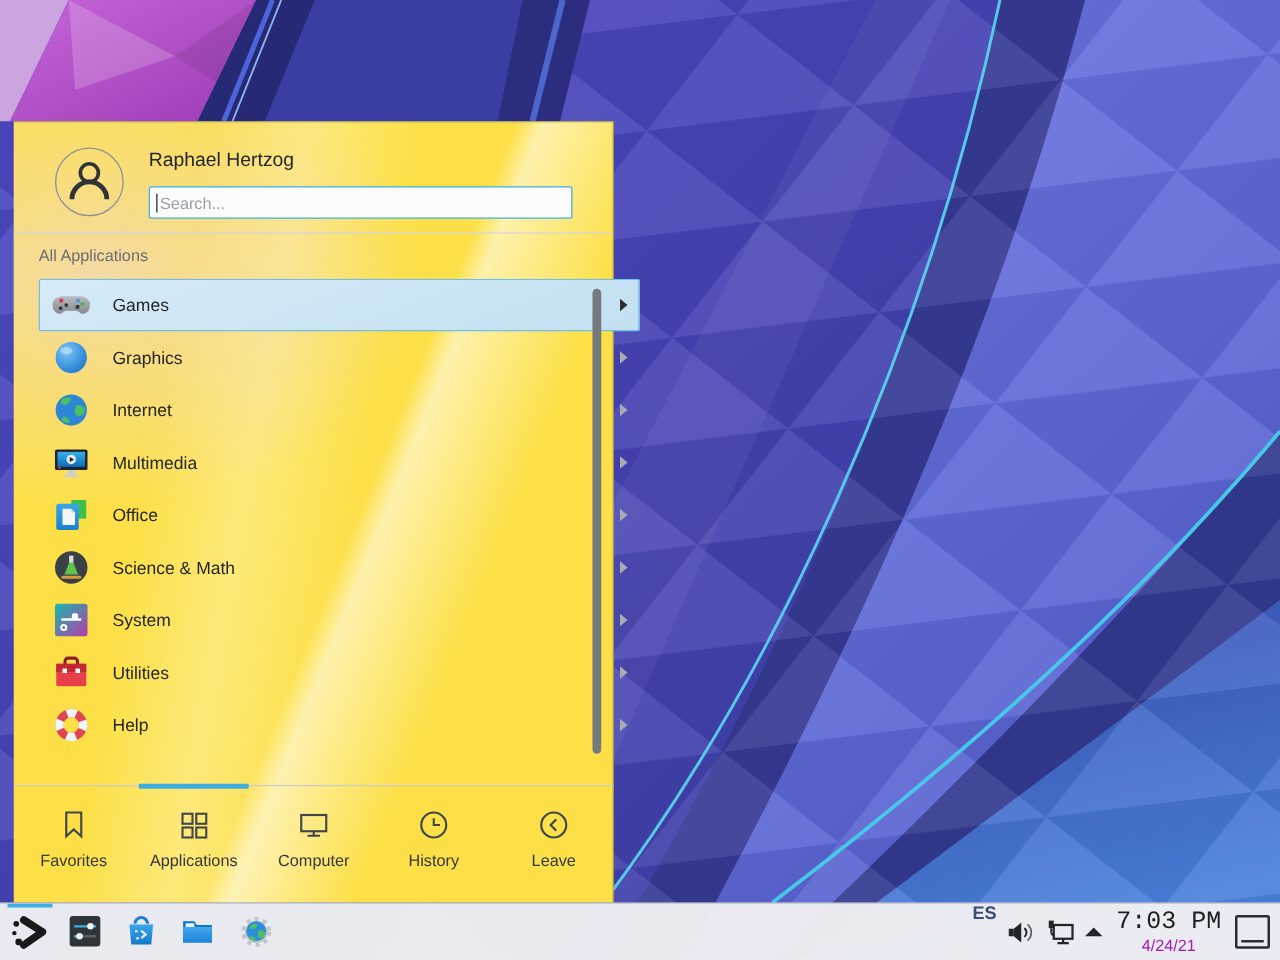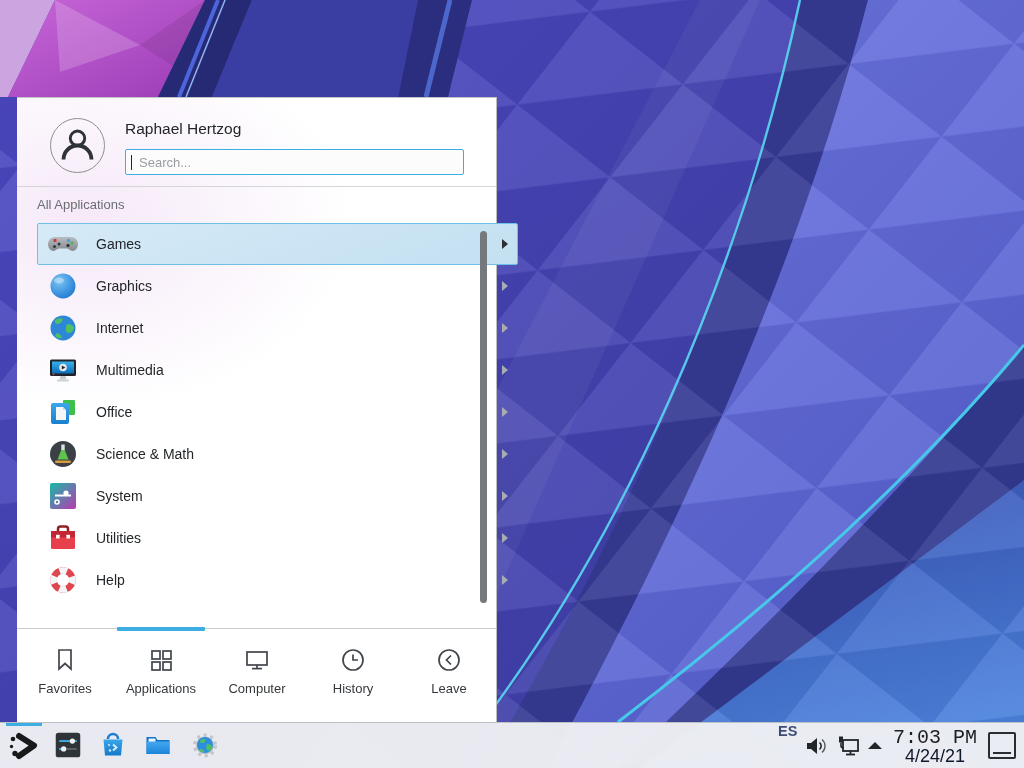--- a/index.html
+++ b/index.html
@@ -5,40 +5,40 @@
   * { margin:0; padding:0; box-sizing:border-box; }
   html,body { width:1024px; height:768px; overflow:hidden; }
   body { position:relative; font-family:"Liberation Sans", sans-serif; color:#232629; background:#4244b0; }
   svg { display:block; }
 
   
   #wallpaper { position:absolute; inset:0; }
 
   
   #menu {
-    position:absolute; left:17px; top:97px; width:480px; height:625px;
-    background:#ffffff;
+    position:absolute; left:11px; top:97px; width:480px; height:625px;
+    background:#fde047;
     border-right:1px solid rgba(60,64,70,.35);
     border-top:1px solid rgba(120,124,130,.45);
     z-index:5;
   }
   #menu::before { 
     content:""; position:absolute; inset:0; pointer-events:none;
     background:
       radial-gradient(430px 300px at 14% 20%, rgba(238,214,243,.55), rgba(238,214,243,0) 62%),
       linear-gradient(112deg, rgba(255,255,255,0) 55%, rgba(255,255,255,.55) 58%, rgba(255,255,255,0) 72%),
       linear-gradient(100deg, rgba(255,255,255,0) 26%, rgba(255,255,255,.28) 40%, rgba(255,255,255,0) 56%);
   }
   .hdr-name { position:absolute; left:108px; top:22px; font-size:15.5px; color:#232629; }
   .avatar { position:absolute; left:33px; top:20px; width:55px; height:55px; border-radius:50%;
             border:1px solid #8d9093; display:flex; align-items:center; justify-content:center; background:transparent; }
   .searchbox { position:absolute; left:108px; top:51px; width:339px; height:26px; background:#fcfcfc;
                border:1px solid #3daee2; border-radius:2px; display:flex; align-items:center; padding-left:5px; }
   .caret { width:1px; height:15px; background:#232629; }
-  .placeholder { font-size:13px; color:#9a9ea2; margin-left:7px; }
+  .placeholder { font-size:13px; color:#9a9ea2; margin-left:2px; }
   .hdr-sep { position:absolute; left:0; top:88px; width:100%; height:1px; background:#d4d6d8; }
   .section-label { position:absolute; left:20px; top:99px; font-size:13px; color:#6b6e71; }
 
   .rows { position:absolute; left:0; top:125px; width:536px; height:405px; overflow:hidden; }
   .row { position:relative; height:42px; margin:0 35px 0 20px; display:flex; align-items:center;
          border:1px solid transparent; border-radius:2px; }
   .row.sel { background:linear-gradient(160deg,#d6eaf7,#c3e0f1); border-color:#6ec0e6; }
   .row .ric { width:32px; height:32px; margin-left:9px; flex:0 0 32px; }
   .row .rlabel { margin-left:17px; font-size:14px; color:#232629; }
   .arrow { position:absolute; right:9px; top:50%; margin-top:-5px; width:0; height:0;
@@ -53,21 +53,21 @@
   .tab-indicator { position:absolute; left:100px; top:-2px; width:88px; height:4px; background:#3daee2; border-radius:1px; }
 
   
   #taskbar { position:absolute; left:0; bottom:0; width:1024px; height:46px;
              background:rgba(238,240,243,.97); border-top:1px solid rgba(125,129,134,.4); z-index:6; }
   .tb-item { position:absolute; top:8px; width:30px; height:30px; }
   .tb-active-line { position:absolute; left:6px; top:0; width:36px; height:3px; background:#3daee2; }
   .tray-text { position:absolute; left:778px; top:0; font-size:14.5px; font-weight:bold; color:#3d4d76; }
   .clock { position:absolute; left:890px; top:3px; width:90px; text-align:center; }
   .clock .time { font-size:20px; line-height:23px; color:#1d2023;font-family:Liberation Mono, monospace; }
-  .clock .date { font-size:18px; line-height:15px; color:#0f172a; }
+  .clock .date { font-size:13px; line-height:15px; color:#a21caf; }
   .showdesk { position:absolute; left:988px; top:9px; width:28px; height:27px; border:2px solid #2b2e31; border-radius:2px; }
   .showdesk::after { content:""; position:absolute; left:3px; right:3px; bottom:3px; height:2px; background:#2b2e31; }
 </style>
 </head>
 <body>
 
 <div id="wallpaper">
 <svg width="1024" height="768" viewBox="0 0 1024 768" preserveAspectRatio="none">
   <defs>
     <linearGradient id="bandL" x1="0" y1="0" x2="1" y2="1">

